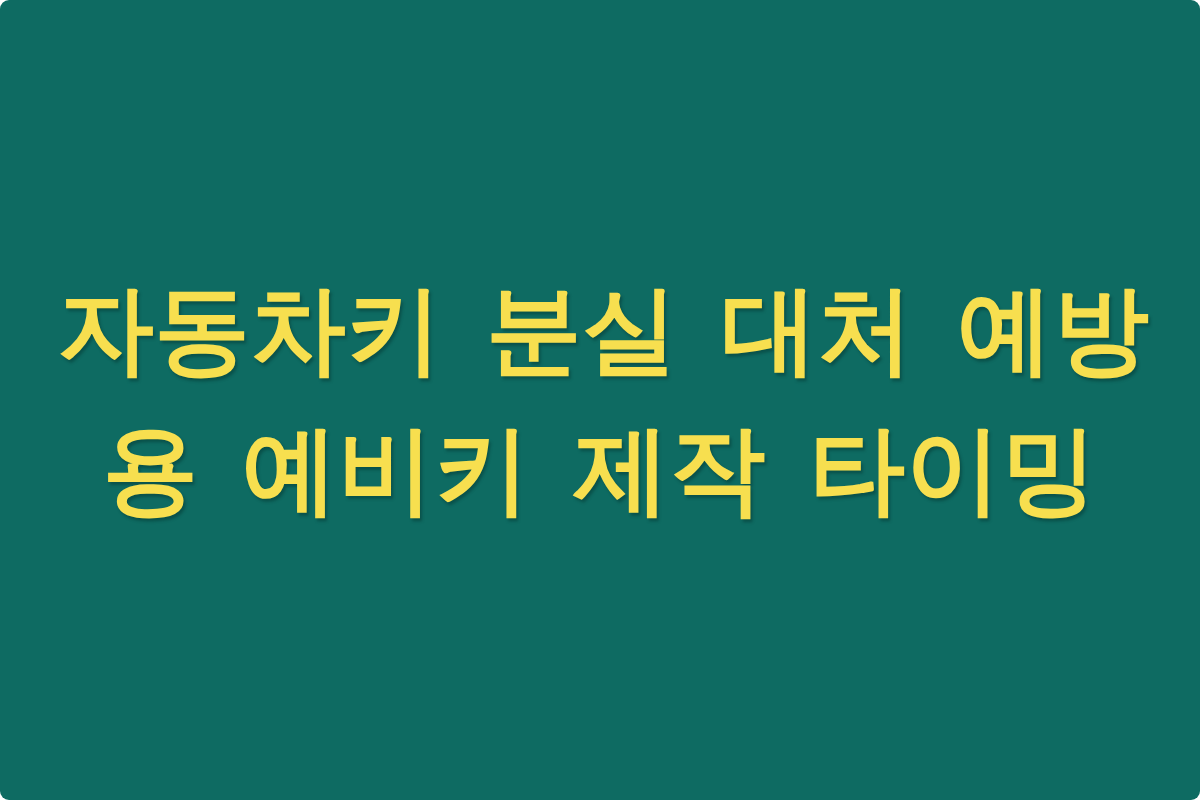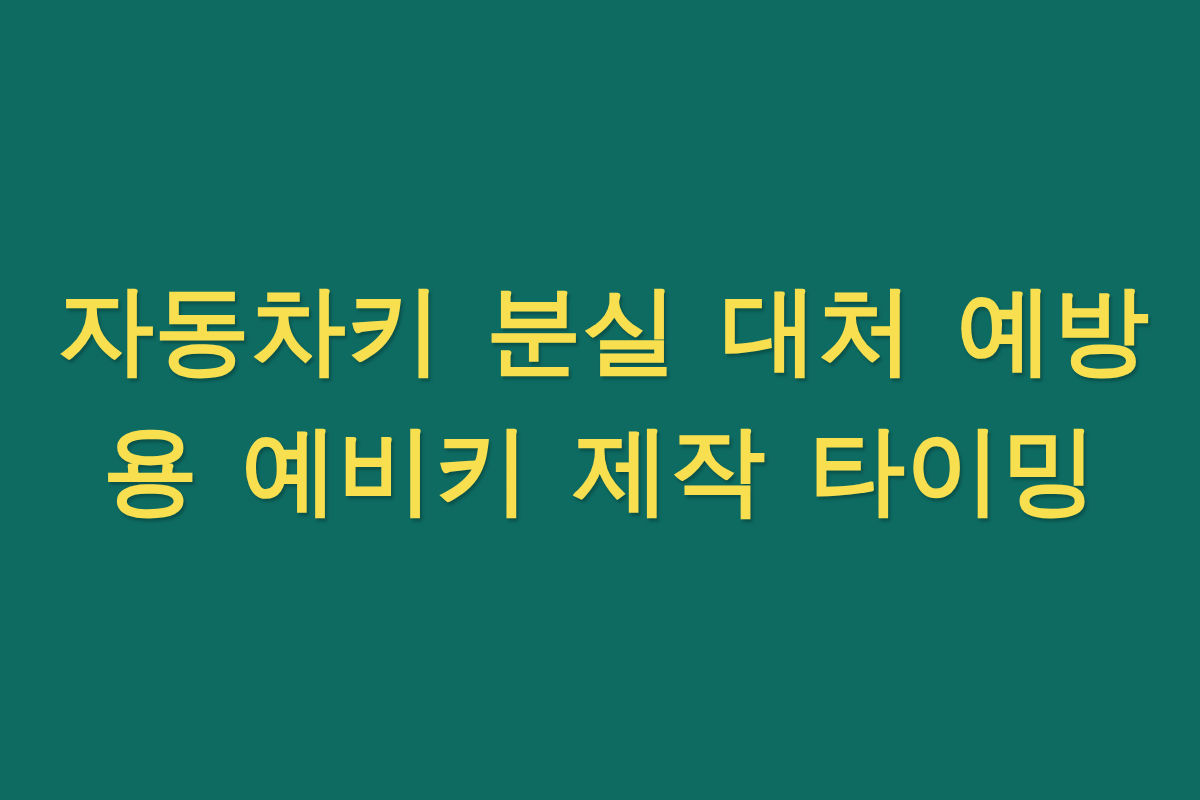--- a/index.html
+++ b/index.html
@@ -19,20 +19,21 @@
     position: relative;
     width: 1200px;
     height: 800px;
     box-sizing: border-box;
     display: flex;
     flex-direction: column;
     align-items: center;
     justify-content: center;
     background: #0E6B62;
     overflow: hidden;
+    border-radius: 9px;
   }
 
   #headline {
     width: 1100px;
     margin: 0;
     padding: 0;
     text-align: center;
     color: #F7DF4F;
     font-family: "DejaVu Sans", "Liberation Sans", sans-serif;
     font-weight: 700;

